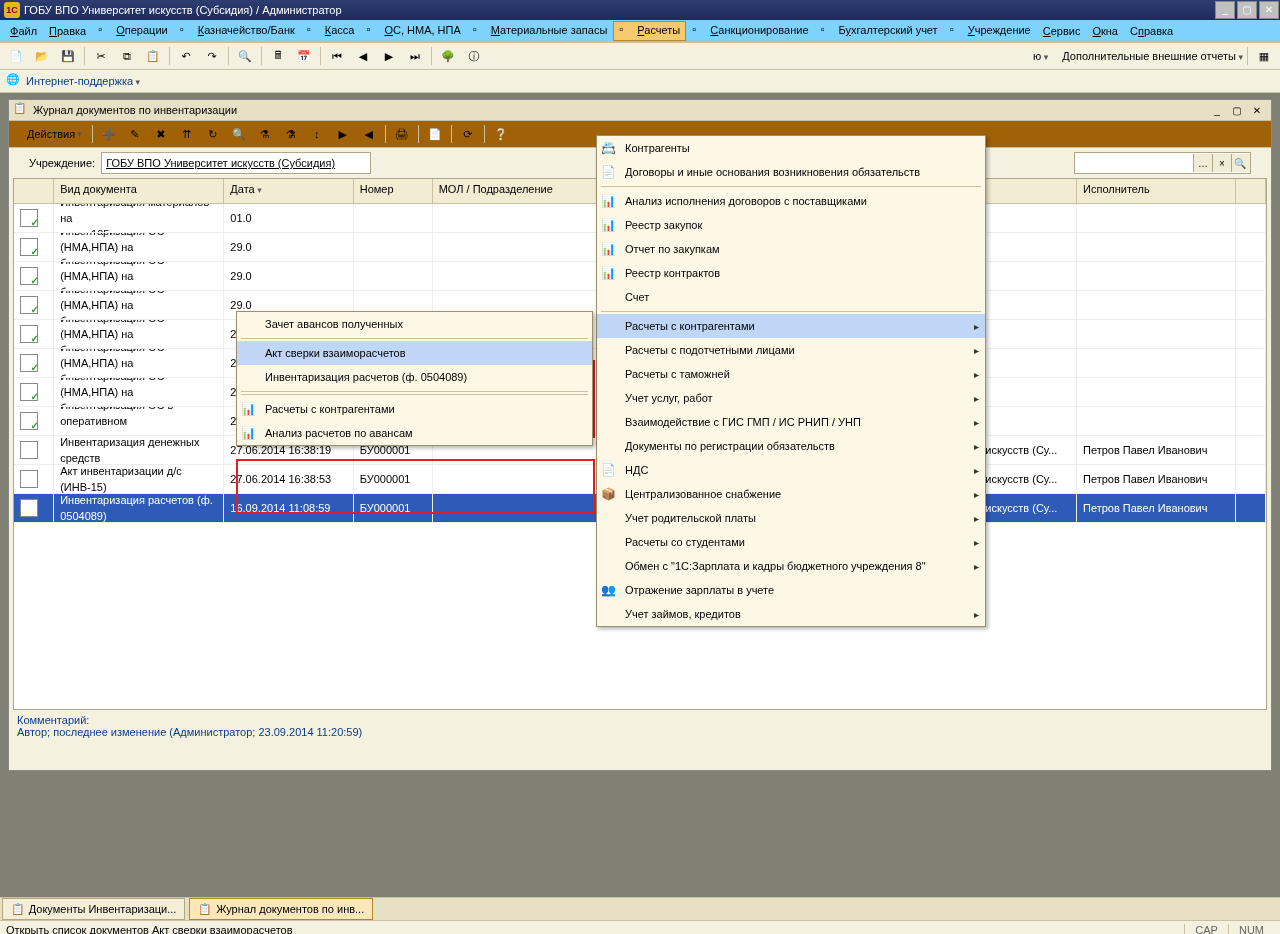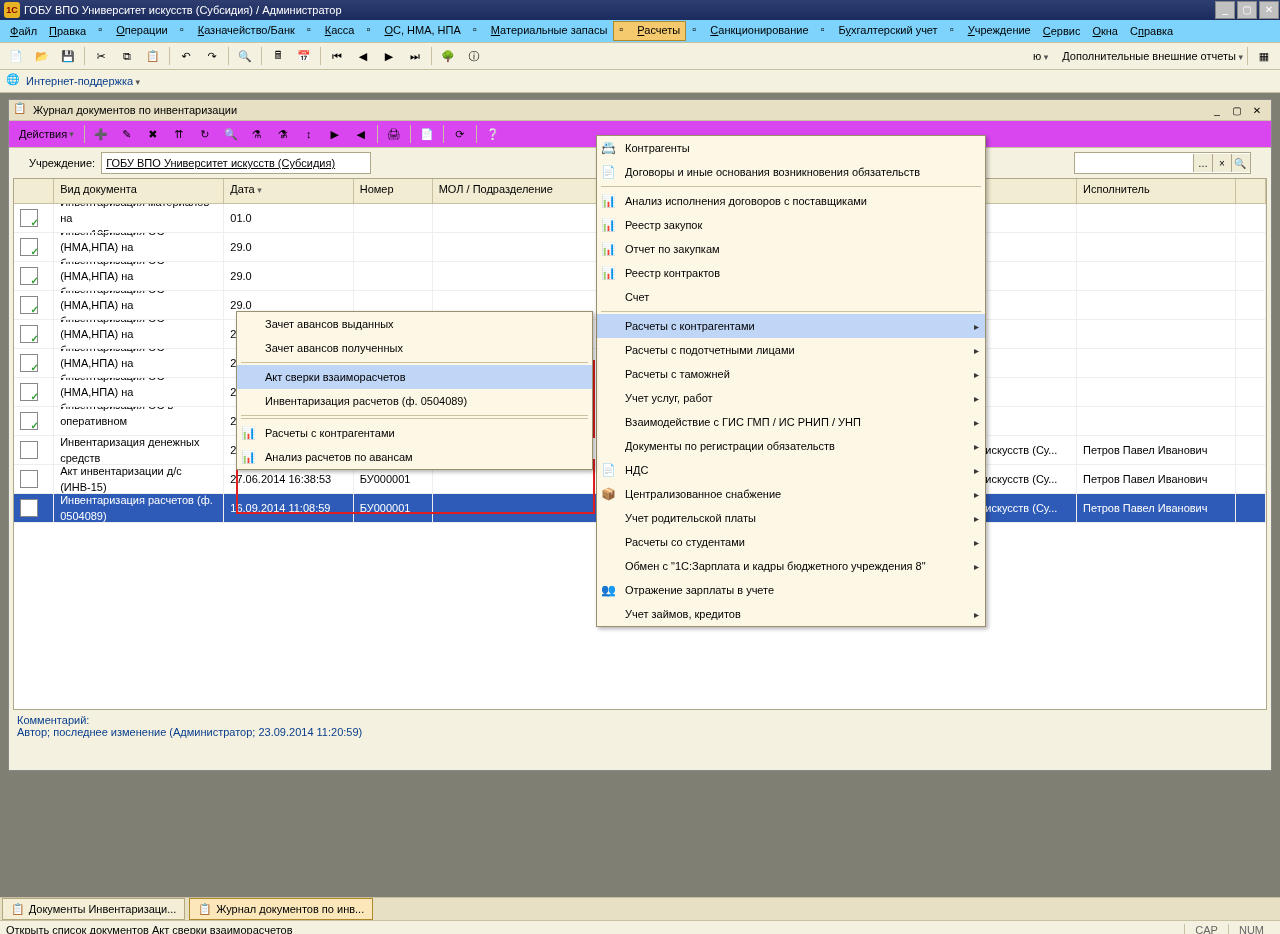--- a/index.html
+++ b/index.html
@@ -15,21 +15,21 @@
 .toolbar{background:#F5F1E0;height:26px;border-bottom:1px solid #C8C0A0;display:flex;align-items:center;padding:0 4px;gap:2px}
 .tbtn{width:22px;height:22px;display:flex;align-items:center;justify-content:center;border:1px solid transparent}
 .tsep{width:1px;height:18px;background:#C8C0A0;margin:0 2px}
 .linkbar{background:#F5F1E0;height:22px;border-bottom:1px solid #C8C0A0;display:flex;align-items:center;padding:0 6px}
 .link{color:#083E8D;cursor:pointer}
 .link::after{content:" ▾";font-size:9px;color:#555}
 .workarea{position:relative;background:#807F73;height:calc(934px - 20px - 22px - 26px - 22px - 22px - 18px)}
 .window{position:absolute;left:8px;top:6px;right:8px;height:670px;background:#F5F1E0;border:1px solid #888}
 .win-title{height:20px;background:#E8E0C4;border-bottom:1px solid #C8C0A0;display:flex;align-items:center;padding:0 4px}
 .win-title .spacer{flex:1}
-.win-tb{height:26px;border-bottom:1px solid #C8C0A0;background:#d946ef;display:flex;align-items:center;padding:0 4px;gap:2px}
+.win-tb{height:26px;border-bottom:1px solid #C8C0A0;background:#a16207;display:flex;align-items:center;padding:0 12px;gap:2px}
 .actions{padding:2px 6px;display:flex;align-items:center}
 .actions::after{content:" ▾";font-size:9px;color:#555;margin-left:2px}
 .filterrow{height:26px;display:flex;align-items:center;padding:2px 20px;gap:4px}
 .filterrow label{margin-right:2px}
 .inputwrap{flex:0 0 auto;display:flex;align-items:center;border:1px solid #AFA78A;background:#fff;height:20px}
 .inputwrap input{border:none;outline:none;padding:0 4px;font:inherit;height:18px}
 .sqbtn{width:18px;height:18px;background:#F1ECD6;border-left:1px solid #AFA78A;display:flex;align-items:center;justify-content:center;font-size:10px}
 .grid{position:relative;border:1px solid #AFA78A;margin:0 4px;background:#fff;height:530px;display:flex;flex-direction:column}
 .ghead{display:flex;background:#F2ECD2;border-bottom:1px solid #C8C0A0;height:24px}
 .gh{border-right:1px solid #C8C0A0;padding:4px 6px;overflow:hidden;white-space:nowrap}
@@ -432,23 +432,20 @@
         <span class="ricon">👥</span>
         <span>Отражение зарплаты в учете</span>
       </div>
       <div class="row sub">
         <span>Учет займов, кредитов</span>
       </div>
     </div>
 
   <div class="dropdown dd-sub" id="ddsub">
       <div class="row">
-        <span>Зачет авансов выданных</span>
-      </div>
-      <div class="row">
         <span>Зачет авансов полученных</span>
       </div>
       <div class="sep"></div>
       <div class="row hover">
         <span>Акт сверки взаиморасчетов</span>
       </div>
       <div class="row">
         <span>Инвентаризация расчетов (ф. 0504089)</span>
       </div>
       <div class="sep"></div>

